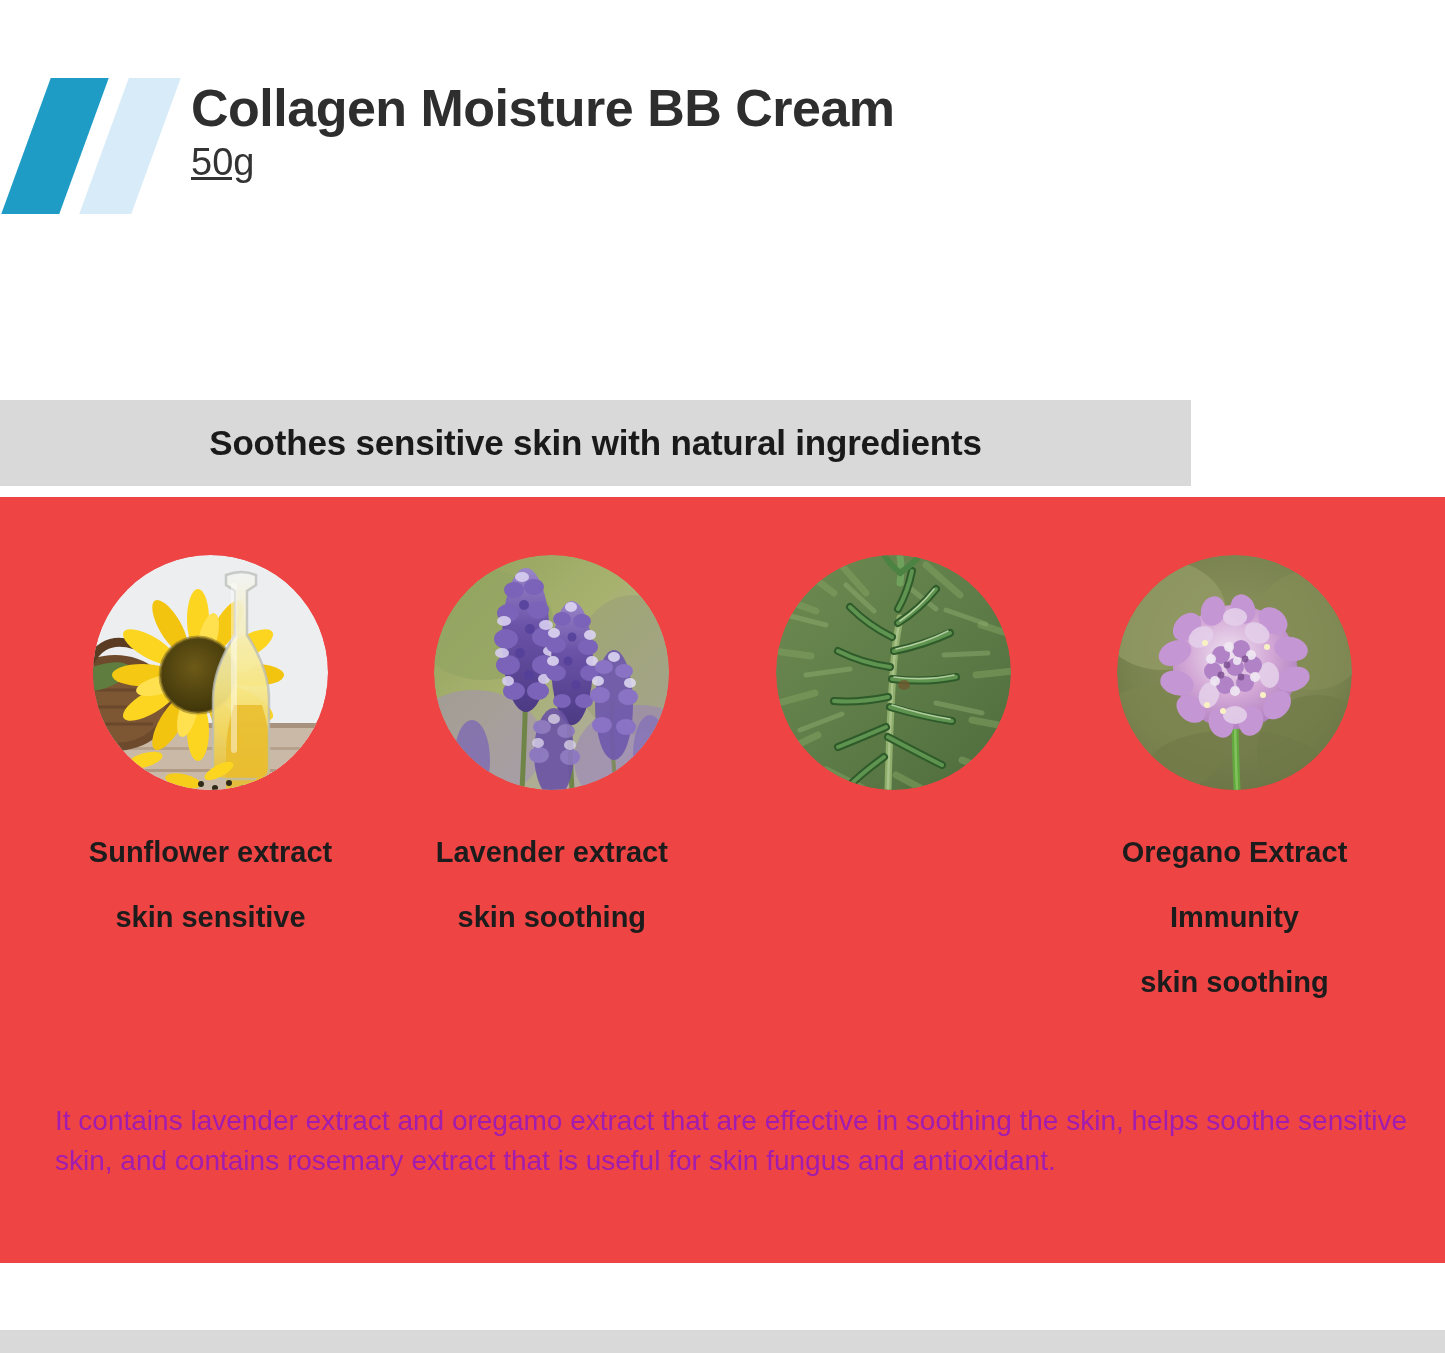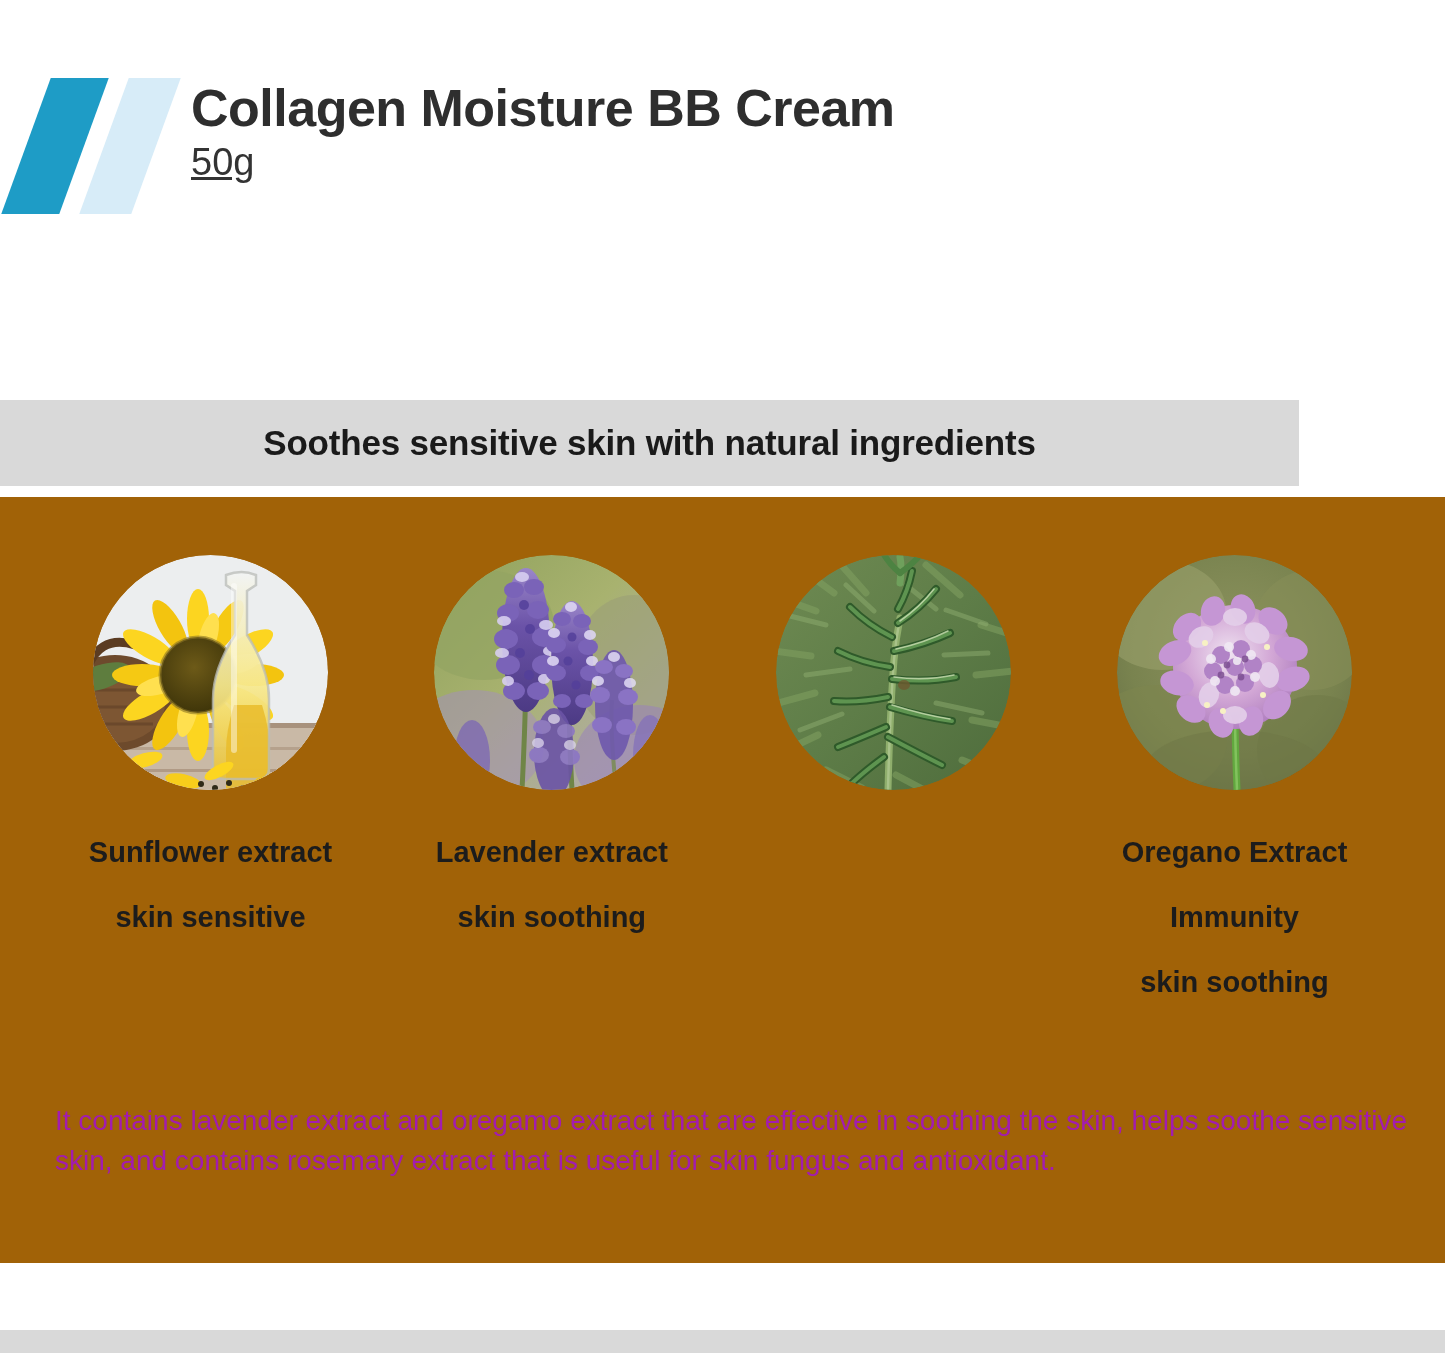--- a/index.html
+++ b/index.html
@@ -82,42 +82,42 @@
     line-height: 1.5;
     color: #3a3a3a;
     font-weight: 400;
   }
 
   
   .banner {
     position: absolute;
     left: 0;
     top: 400px;
-    width: 1299px;
+    width: 1191px;
     height: 86px;
     background: #d9d9d9;
     display: flex;
     align-items: center;
     justify-content: center;
   }
   .banner-text {
     font-size: 35px;
     font-weight: 700;
     color: #1a1a1a;
     letter-spacing: -0.2px;
   }
 
   
   .ingredients-panel {
     position: absolute;
     left: 0;
     top: 497px;
     width: 1445px;
     height: 766px;
-    background: #a16207;
+    background: #ef4444;
   }
 
   .ingredient-grid {
     position: absolute;
     left: 40px;
     top: 58px;
     width: 1365px;
     display: flex;
     justify-content: space-between;
     align-items: flex-start;

